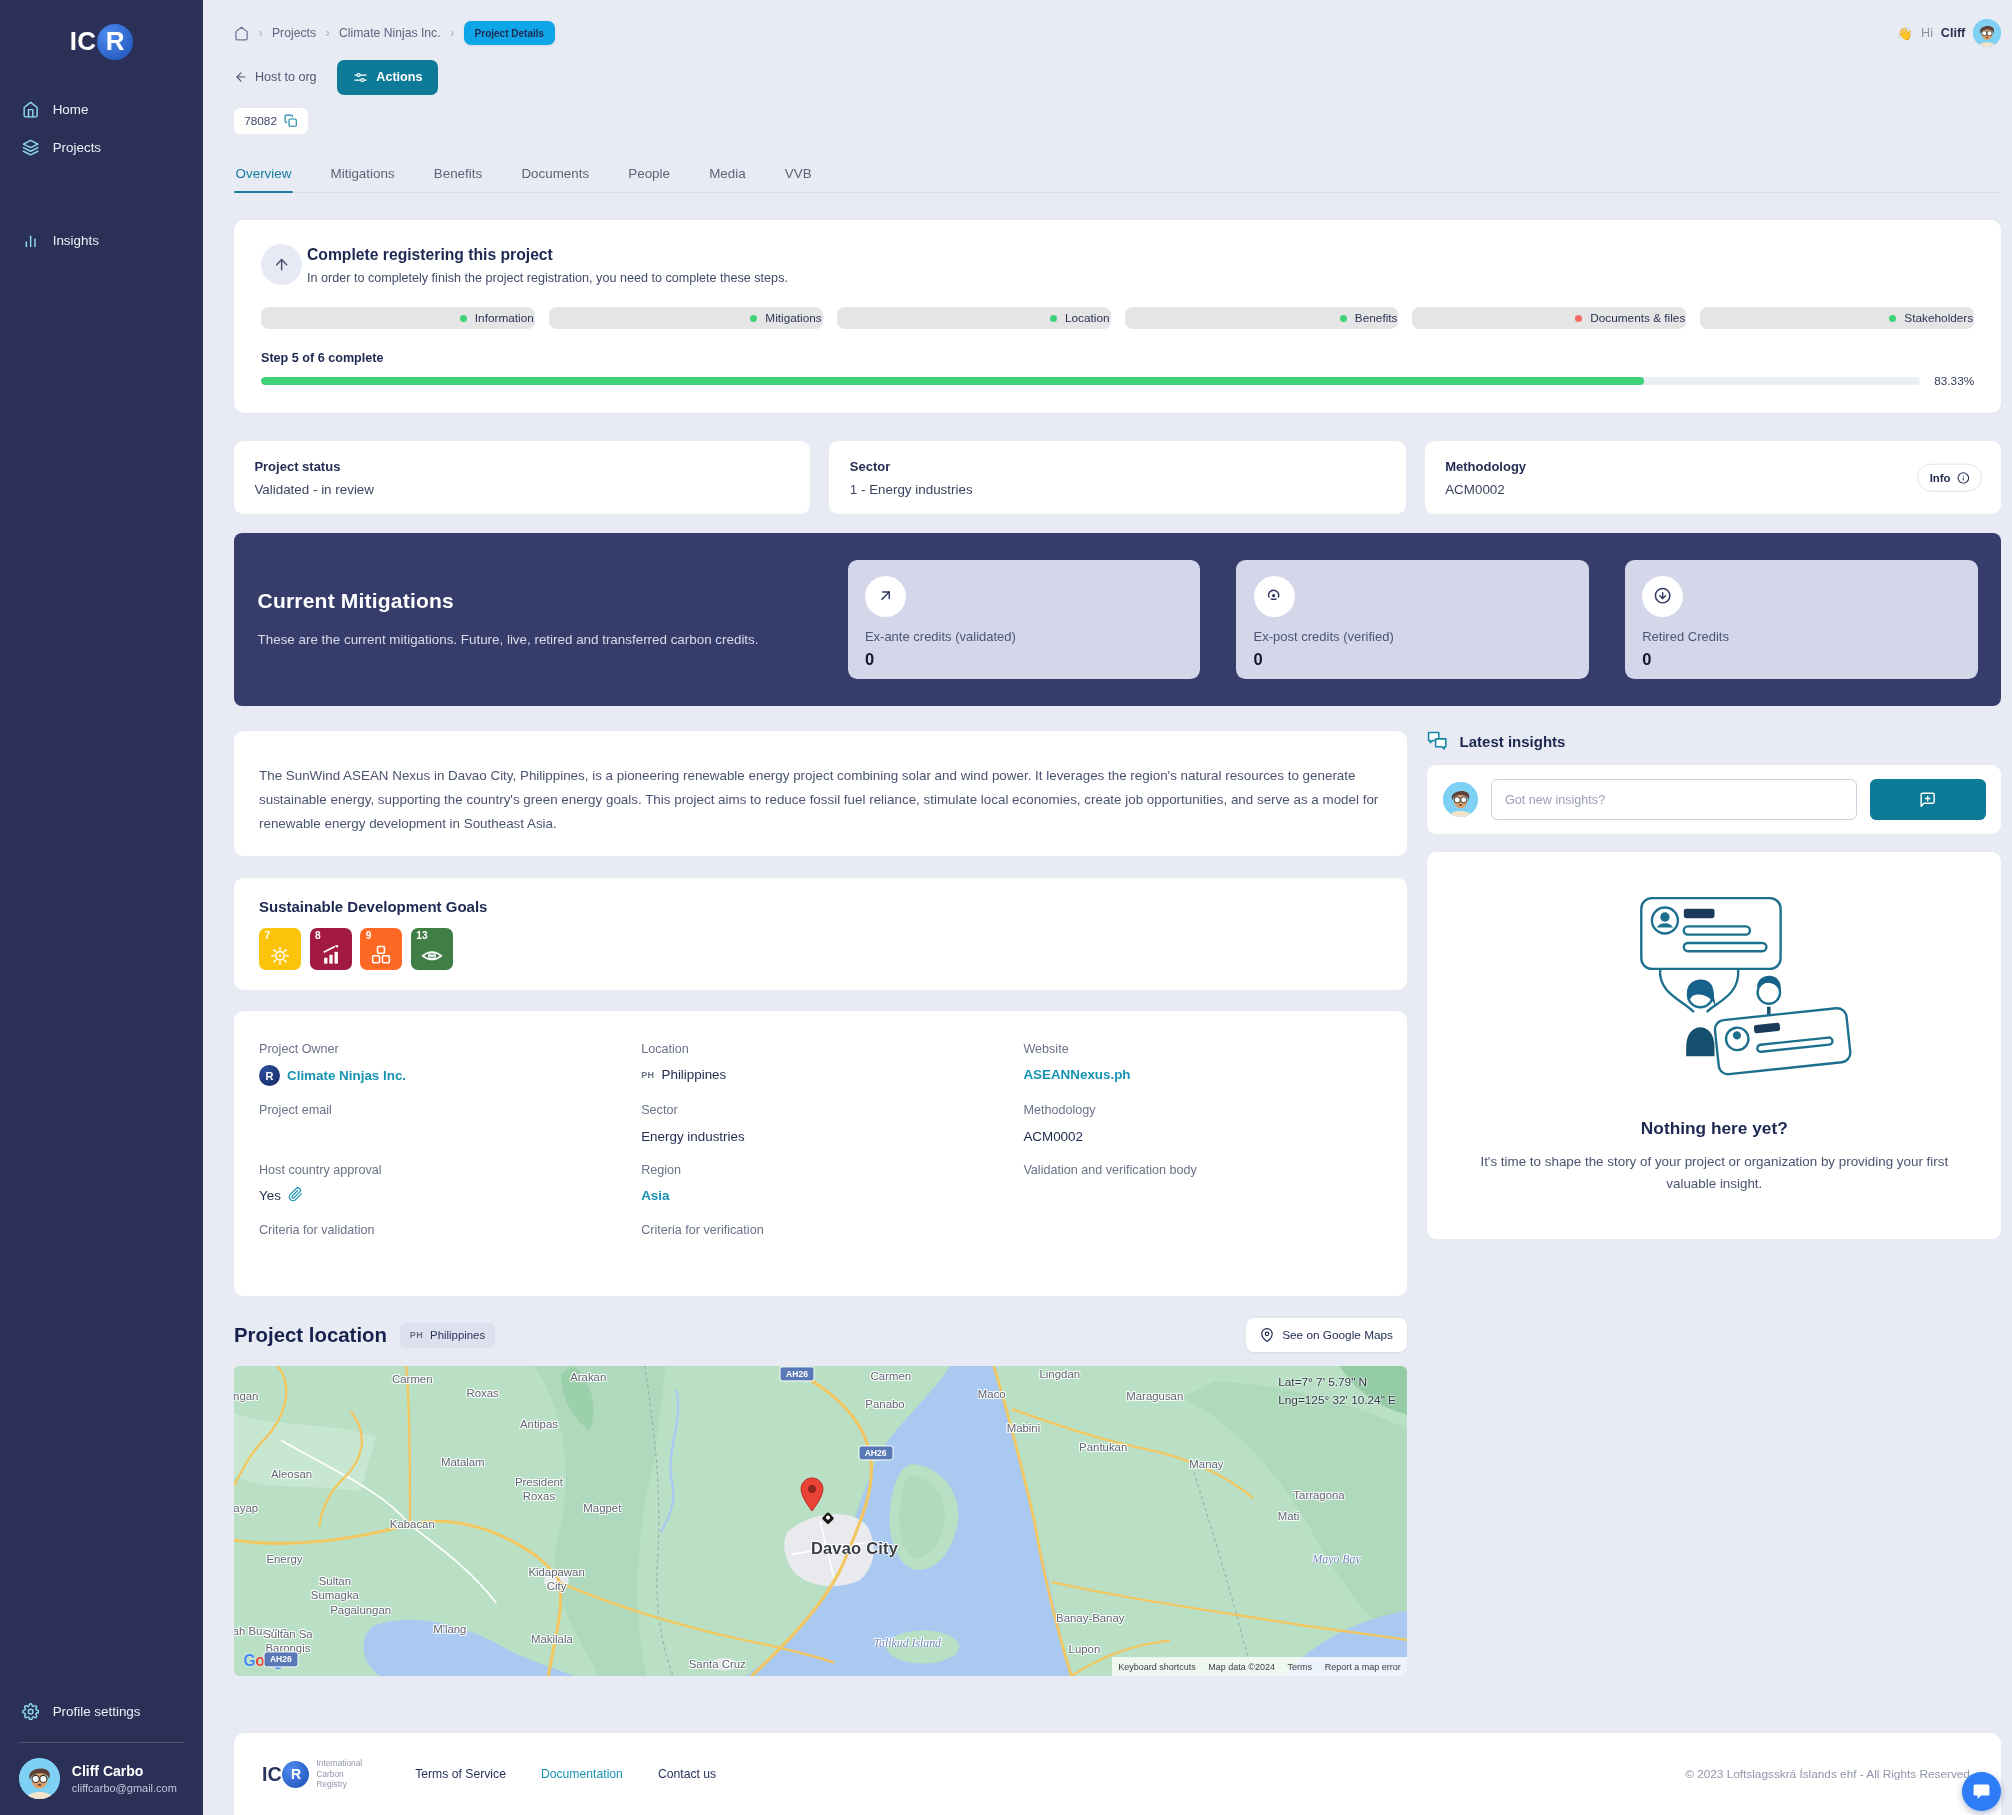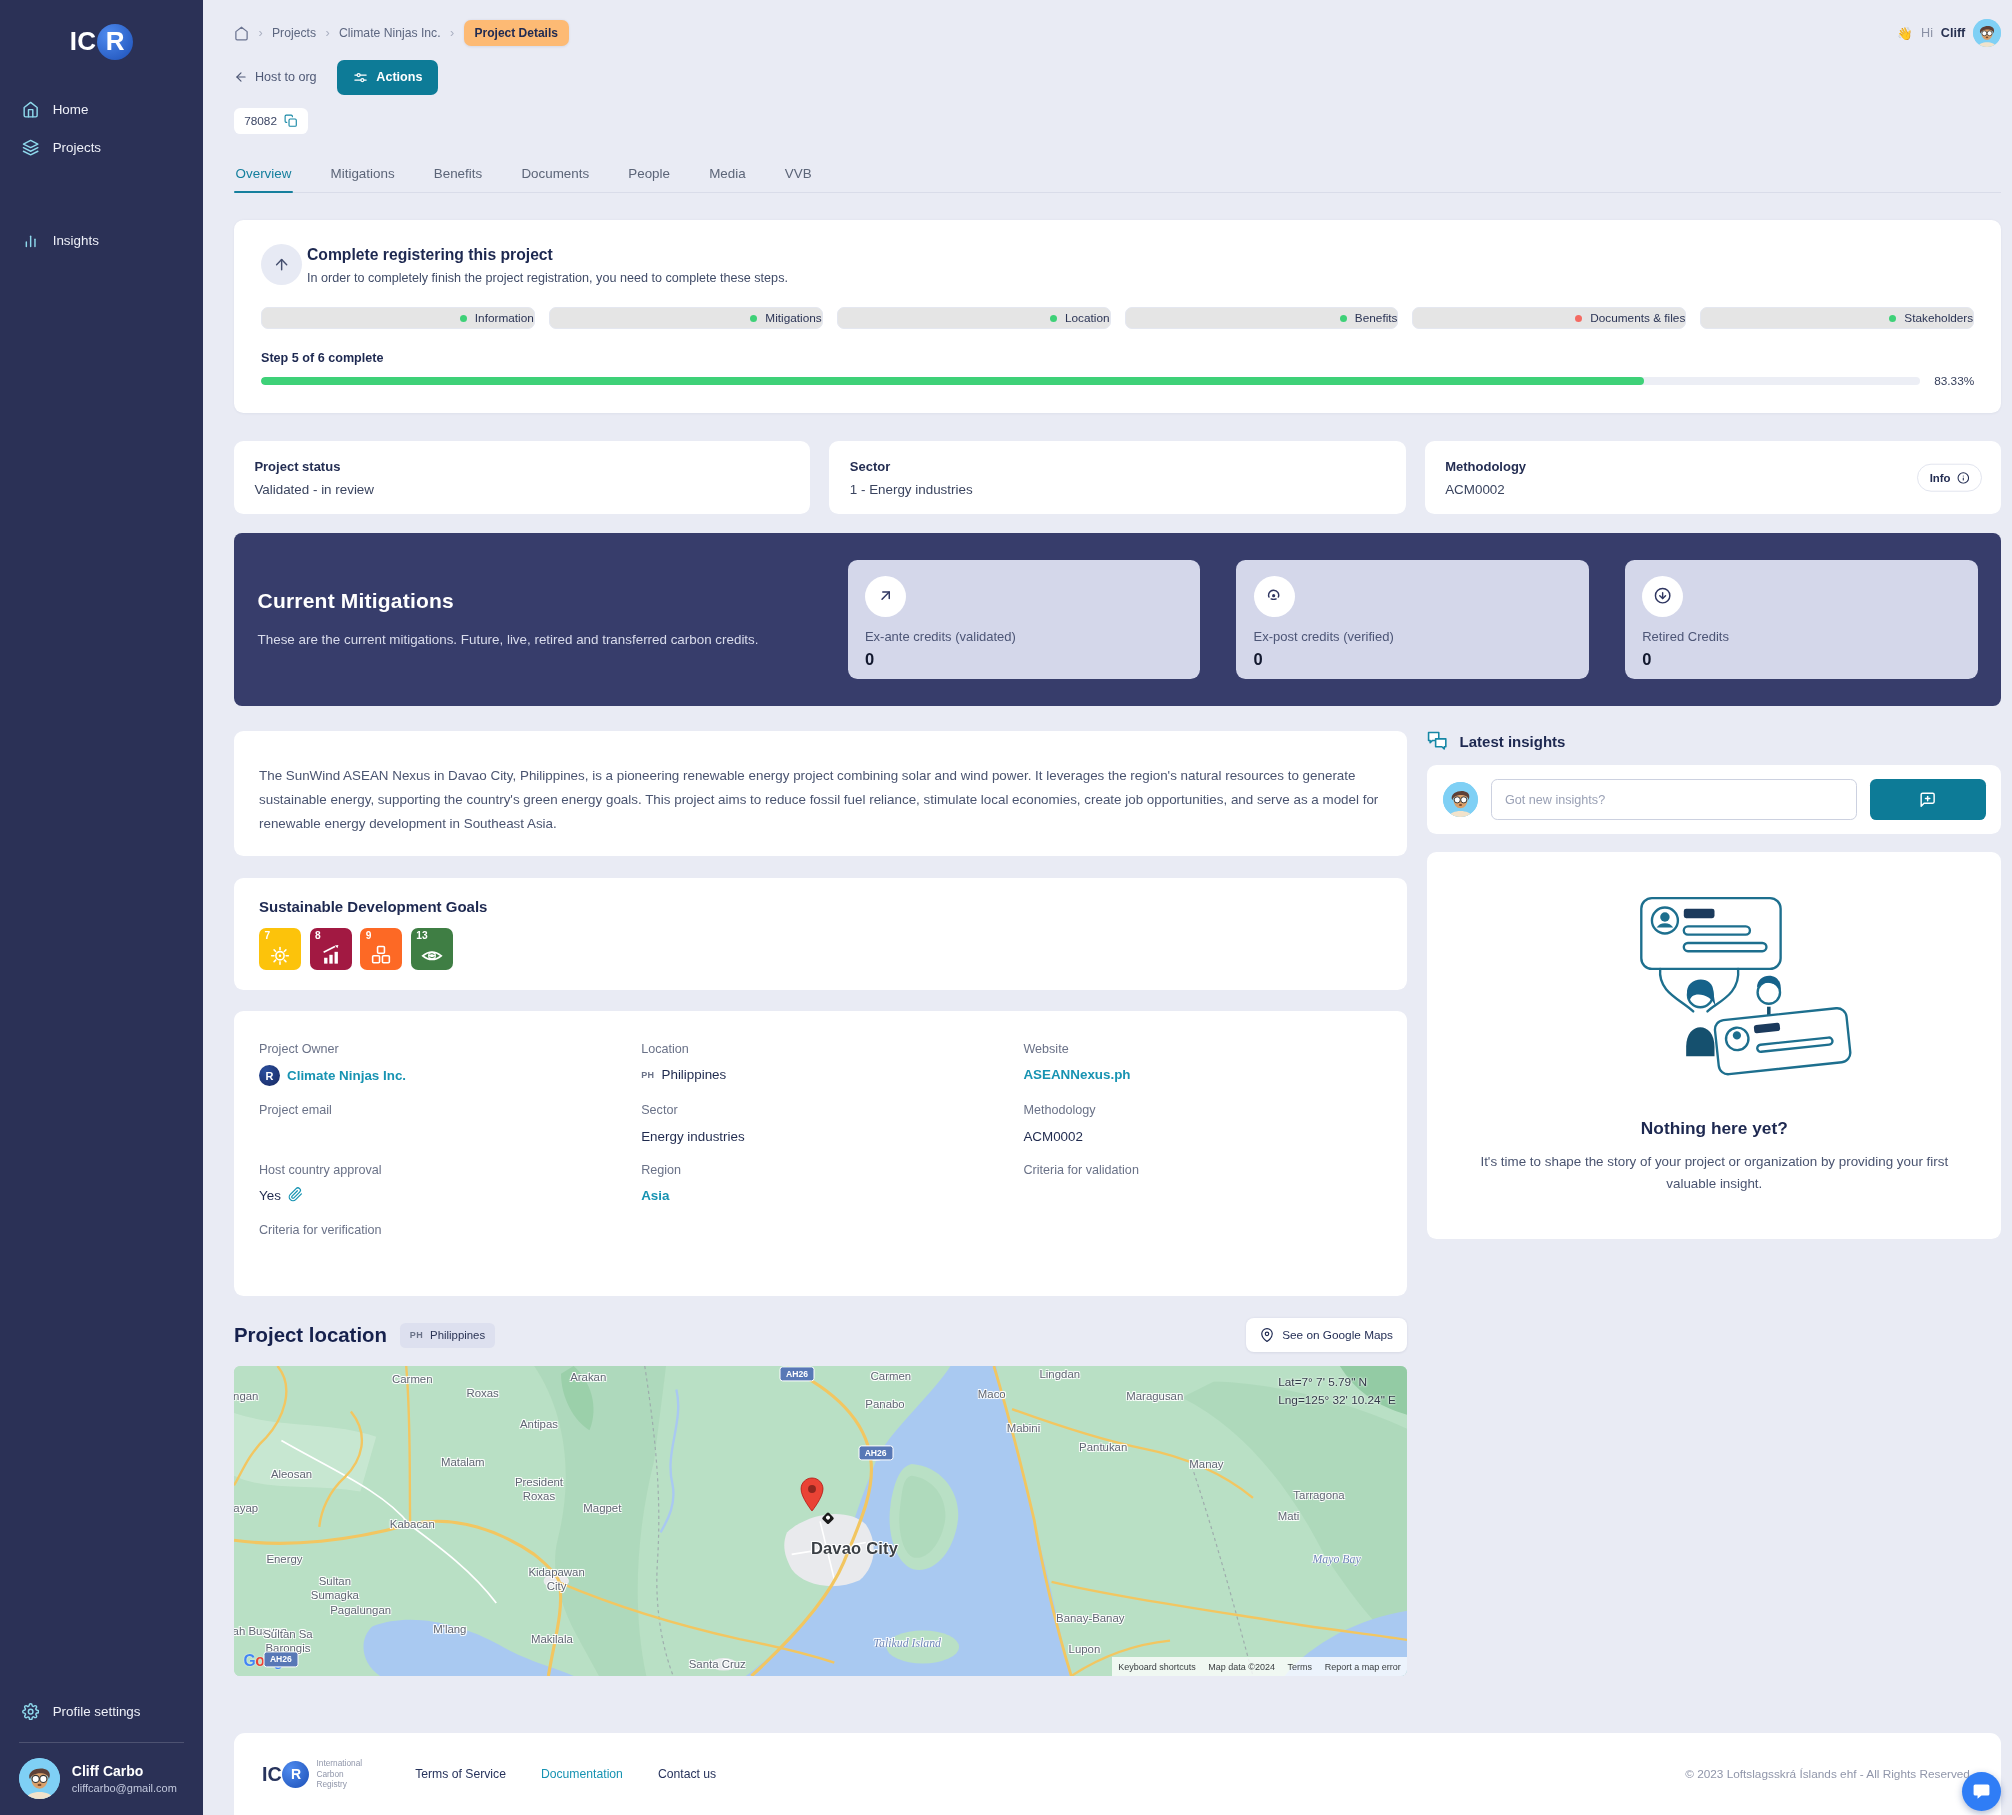--- a/index.html
+++ b/index.html
@@ -26,21 +26,21 @@
   .user-email { font-size:11px; color:#c3c9dd; margin-top:3.1px; }
 
   
   .main { margin-left:203px; height:100%; display:flex; flex-direction:column; padding:0 11.8px 0 31px; }
 
   .topbar { display:flex; justify-content:space-between; align-items:center; padding-top:19px; }
   .breadcrumb { display:flex; align-items:center; gap:9.4px; font-size:12.2px; color:#5d6780; }
   .breadcrumb svg { width:15px; height:15px; stroke:#6b7490; fill:none; stroke-width:2; stroke-linecap:round; stroke-linejoin:round; }
   .crumb { cursor:pointer; }
   .crumb-sep { color:#aab0c2; font-size:12.6px; }
-  .crumb-chip { background:#fdba74; padding:6.3px 11px; border-radius:7px; color:#202b52; font-weight:bold; font-size:12px; box-shadow:0 0.8px 2.4px rgba(25,35,80,.09); }
+  .crumb-chip { background:#0ea5e9; padding:6.3px 11px; border-radius:7px; color:#202b52; font-weight:bold; font-size:10px; box-shadow:0 0.8px 2.4px rgba(25,35,80,.09); }
   .greet { display:flex; align-items:center; gap:7.9px; font-size:12.6px; }
   .greet .hi { color:#8a90a5; }
   .greet .nm { color:#273050; font-weight:bold; }
 
   .title-row { display:flex; justify-content:space-between; align-items:flex-end; margin-top:12.6px; }
   .page-title { font-size:27px; font-weight:bold; color:#121f4e; letter-spacing:0.2px; }
   .title-actions { display:flex; align-items:center; gap:20.4px; }
   .back-link { display:flex; align-items:center; gap:7px; color:#4f5976; font-size:12.6px; cursor:pointer; }
   .back-link svg { width:14px; height:14px; stroke:#4f5976; fill:none; stroke-width:2; stroke-linecap:round; stroke-linejoin:round; }
   .actions-btn { display:flex; align-items:center; gap:8.6px; background:#0d7b97; color:#fff; border:none; border-radius:7px; padding:10.2px 15.7px; font-size:12.6px; font-weight:bold; font-family:inherit; cursor:pointer; }
@@ -519,20 +519,24 @@
                     <path d="M21.44 11.05l-9.19 9.19a6 6 0 0 1-8.49-8.49l9.19-9.19a4 4 0 0 1 5.66 5.66l-9.2 9.19a2 2 0 0 1-2.83-2.83l8.49-8.48"></path>
                   </svg></span>
             </div>
           </div>
           <div>
             <div class="d-label">Region</div>
             <div class="d-value">
                 <span class="lnk">Asia</span>
               </div>
           </div>
+          <div>
+            <div class="d-label">Validation and verification body</div>
+            <div class="d-value"></div>
+          </div>
 
           <div>
             <div class="d-label">Criteria for validation</div>
             <div class="d-value"></div>
           </div>
           <div>
             <div class="d-label">Criteria for verification</div>
             <div class="d-value"></div>
           </div>
           <div></div>

